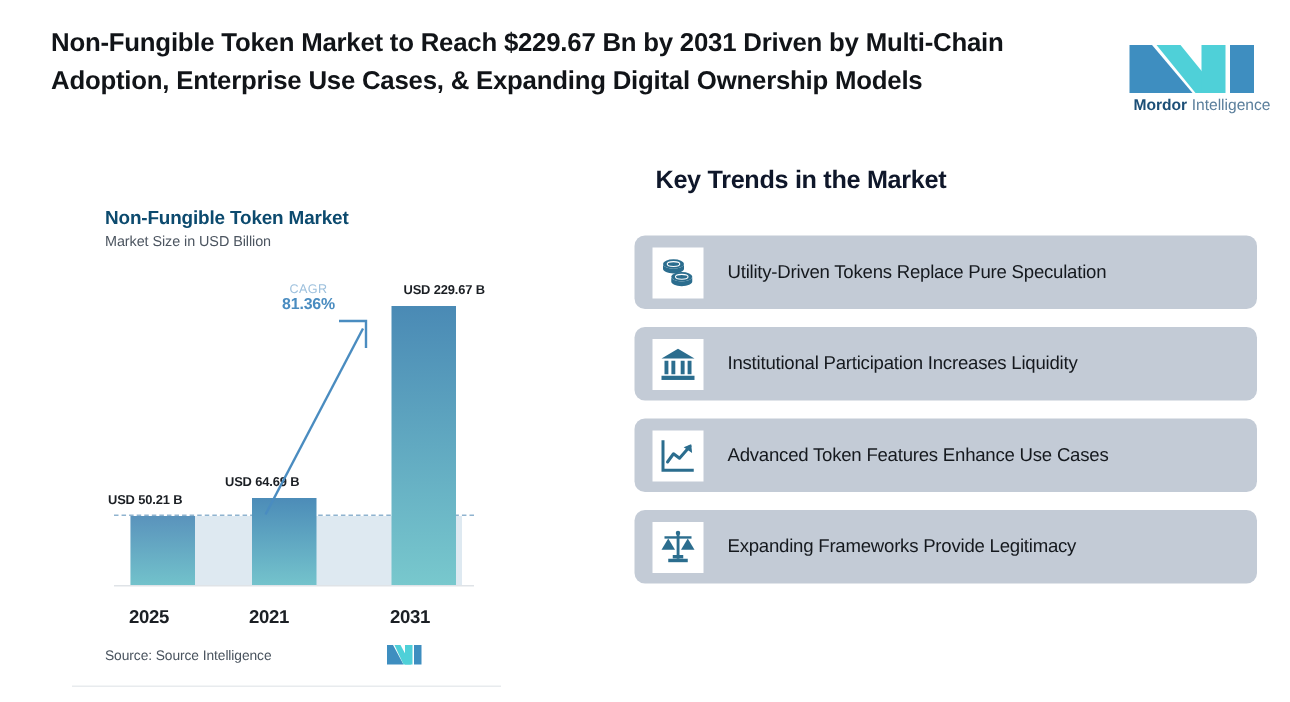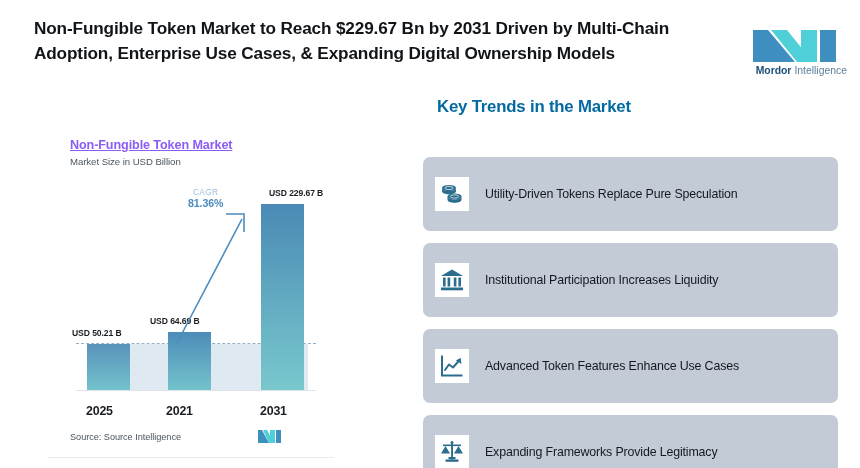--- a/index.html
+++ b/index.html
@@ -46,23 +46,22 @@
   
   .chart-panel {
     position: absolute;
     left: 48px; top: 128px;
     width: 286px; height: 330px;
     background: #ffffff;
     border-bottom: 1px solid #e8ebee;
   }
   .chart-title {
     position: absolute; left: 22px; top: 10px;
-    font-size: 12.6px; font-weight: bold; color: #8b5cf6;
+    font-size: 12.6px; font-weight: bold; color: #0c4a6e;
     letter-spacing: -0.1px;
-    text-decoration: underline;
   }
   .chart-subtitle {
     position: absolute; left: 22px; top: 28px;
     font-size: 9.6px; font-weight: normal; color: #4c5560;
     letter-spacing: -0.05px;
   }
 
   
   .plot {
     position: absolute;
@@ -158,38 +157,38 @@
   }
   .chart-logo-small {
     position: absolute;
     left: 209px; top: 300px;
     width: 26px; height: 16px;
   }
 
   
   .trends-heading {
     position: absolute;
-    left: 437px; top: 97px;
-    font-size: 16.8px; font-weight: bold; color: #0369a1;
+    left: 437px; top: 110px;
+    font-size: 16.8px; font-weight: bold; color: #0f172a;
     letter-spacing: -0.2px;
   }
   .cards {
     position: absolute;
     left: 423px; top: 157px;
     width: 415px;
     display: flex;
     flex-direction: column;
     gap: 12px;
   }
   .trend-card {
     display: flex;
     align-items: center;
     background: #c3cbd6;
     border-radius: 7px;
-    height: 74px;
+    height: 49px;
     padding: 0 14px 0 12px;
     gap: 16px;
   }
   .trend-icon-wrap {
     flex: 0 0 auto;
     width: 34px; height: 34px;
     background: #ffffff;
     display: flex; align-items: center; justify-content: center;
   }
   .trend-icon-wrap svg { display: block; }

